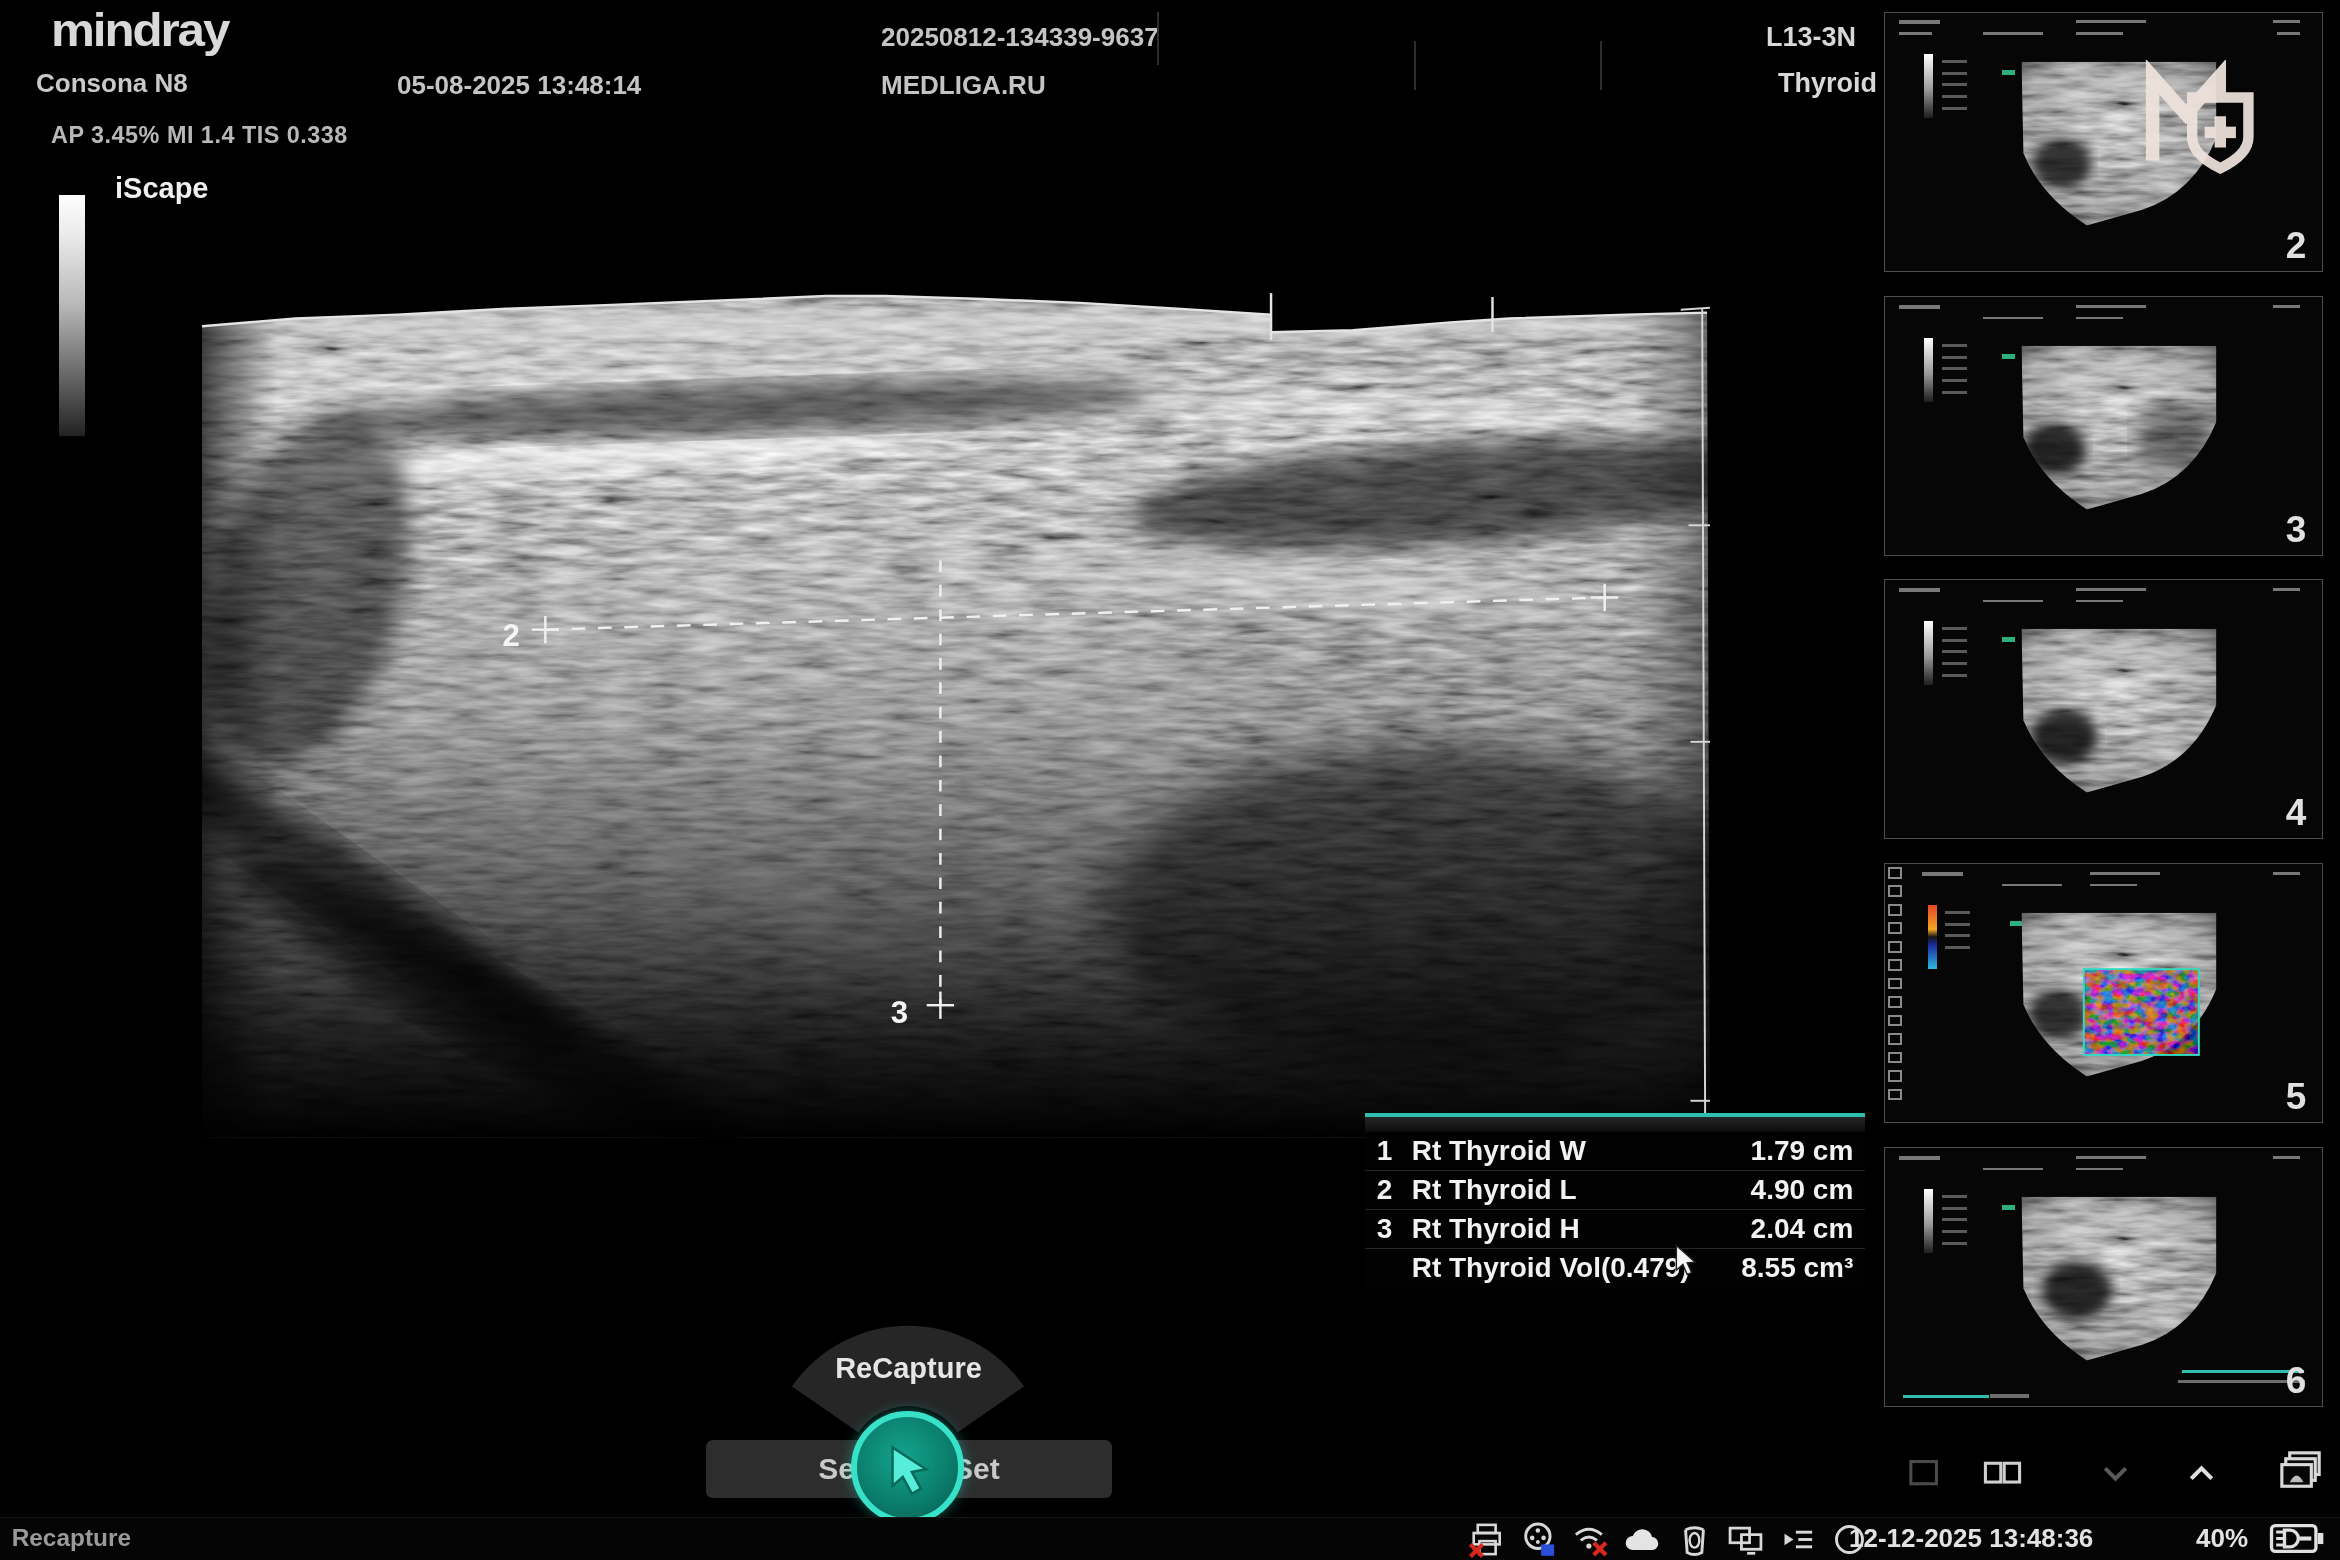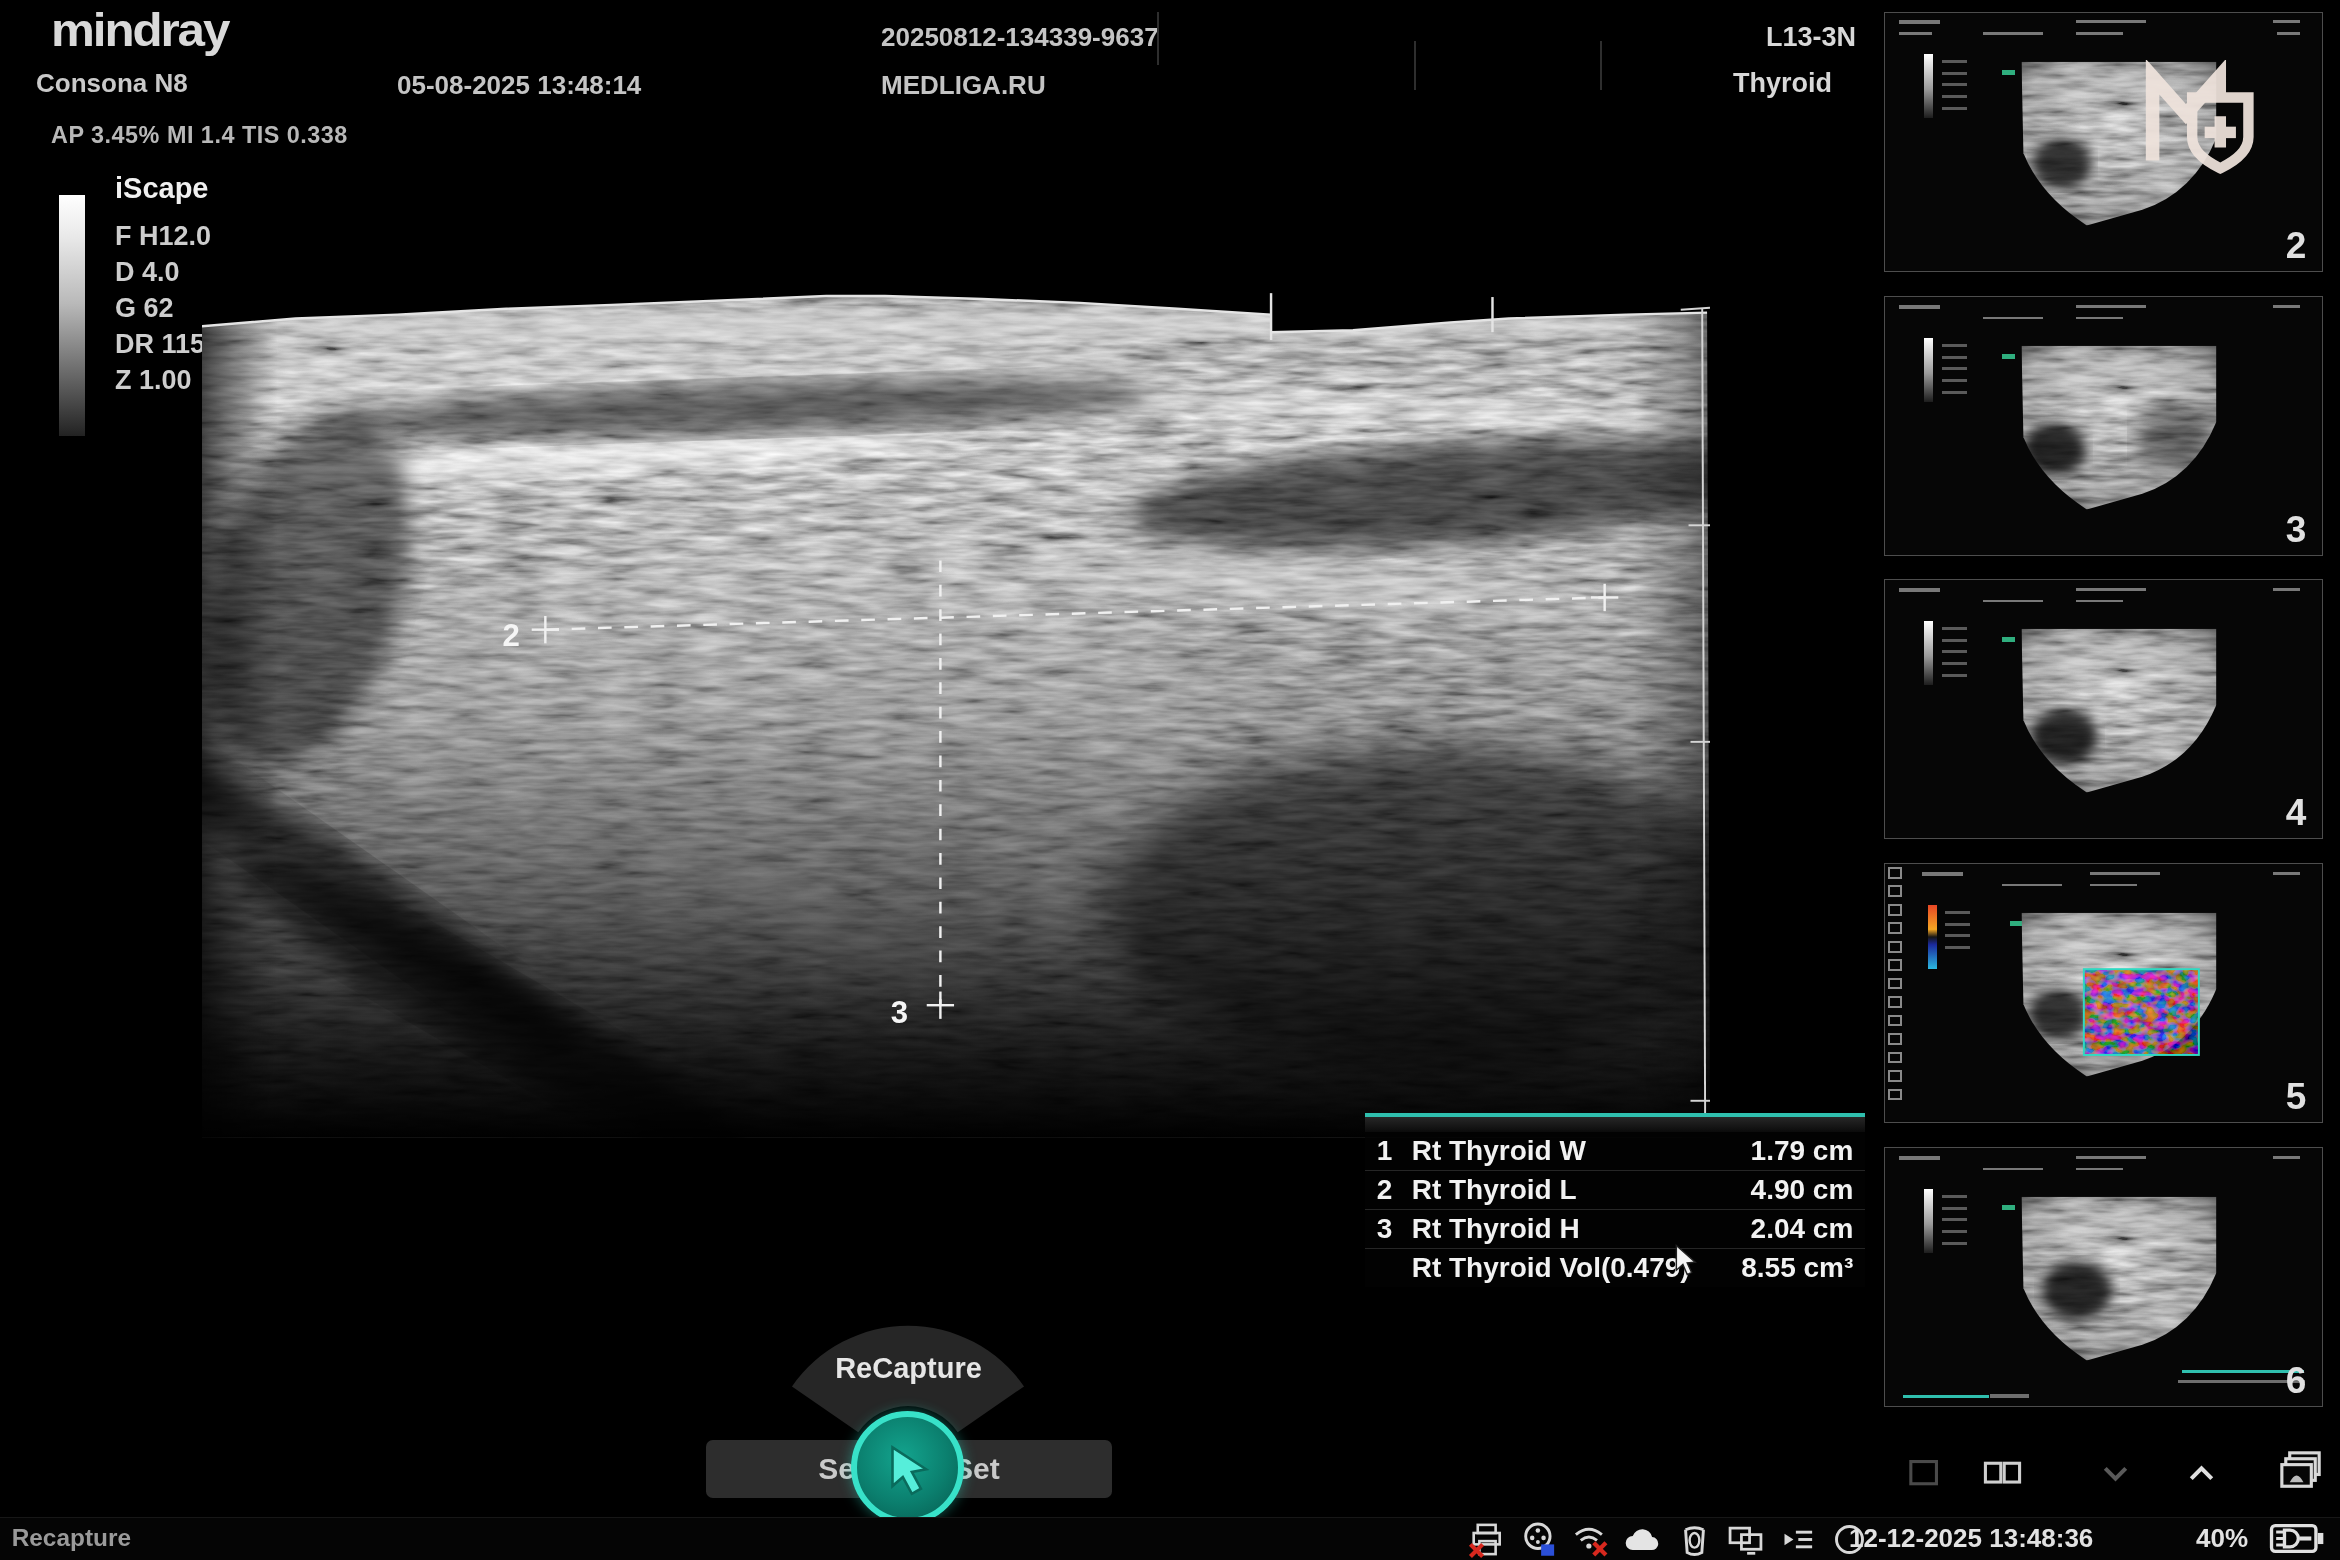--- a/index.html
+++ b/index.html
@@ -5,21 +5,21 @@
   html,body{margin:0;padding:0;background:#000;}
   #screen{position:relative;width:2341px;height:1560px;background:#000;overflow:hidden;
           font-family:"Liberation Sans",sans-serif;color:#ccc;}
   .abs{position:absolute;}
   .hdr-brand{left:51px;top:2px;font-size:47px;font-weight:bold;color:#d9d9d9;letter-spacing:-2px;transform:scaleX(1.05);transform-origin:left;}
   .hdr-model{left:36px;top:68px;font-size:26px;font-weight:bold;color:#c9c9c9;}
   .hdr-dt{left:397px;top:70px;font-size:26px;font-weight:bold;color:#c4c4c4;}
   .hdr-exam{left:881px;top:21.5px;font-size:26px;font-weight:bold;color:#c4c4c4;}
   .hdr-site{left:881px;top:70px;font-size:26px;font-weight:bold;color:#c4c4c4;}
   .hdr-probe{right:485px;top:21.5px;font-size:27px;font-weight:bold;color:#d8d8d8;text-align:right;}
-  .hdr-preset{right:509px;top:68px;font-size:27px;font-weight:bold;color:#d8d8d8;text-align:right;}
+  .hdr-preset{right:464px;top:68px;font-size:27px;font-weight:bold;color:#d8d8d8;text-align:right;}
   .hdr-sep{width:2px;background:#2e2e2e;}
   .acoustic{left:51px;top:122px;font-size:23.4px;font-weight:bold;color:#b8b8b8;letter-spacing:0.5px;}
   .mode-label{left:115px;top:172px;font-size:29px;font-weight:bold;color:#f0f0f0;}
   .gsbar{left:59px;top:195px;width:26px;height:241px;
          background:linear-gradient(#ffffff 0%,#e8e8e8 18%,#b9b9b9 45%,#6f6f6f 72%,#222 100%);}
   .params{left:115px;top:218px;font-size:27px;font-weight:bold;color:#cdcdcd;line-height:36px;white-space:pre;}
   .us-wrap{left:202px;top:293px;width:1508px;height:845px;}
   .us-wrap svg{display:block;}
   svg text{font-family:"Liberation Sans",sans-serif;}
   
@@ -82,25 +82,20 @@
   <div class="abs hdr-site">MEDLIGA.RU</div>
   <div class="abs hdr-probe">L13-3N</div>
   <div class="abs hdr-preset">Thyroid</div>
   <div class="abs hdr-sep" style="left:1157px;top:11.7px;height:53px;"></div>
   <div class="abs hdr-sep" style="left:1414px;top:41px;height:49px;"></div>
   <div class="abs hdr-sep" style="left:1600px;top:41px;height:49px;"></div>
   <div class="abs acoustic">AP 3.45%  MI 1.4 TIS 0.338</div>
 
   <div class="abs mode-label">iScape</div>
   <div class="abs gsbar"></div>
-  <div class="abs params"><span>F H12.0</span>
-<span>D 4.0</span>
-<span>G 62</span>
-<span>DR 115</span>
-<span>Z 1.00</span></div>
 
   <div class="abs us-wrap">
     <svg width="1508" height="845" viewBox="0 0 1546 866">
       <defs>
         <clipPath id="shape">
             <path d="M0,34 L96,26 L200,22 L312,16 L420,12 L520,8 L640,3 L700,3 L800,6 L900,10 L1000,16 L1096,22 L1096,40 L1180,38 L1280,30 L1340,26 L1460,22 L1543,20 L1546,866 L0,866 Z"></path>
           </clipPath>
         <clipPath id="tshape">
             <path d="M28,14 H228 V92 Q205,148 152,166 L95,182 Q48,152 30,108 Z"></path>
           </clipPath>

